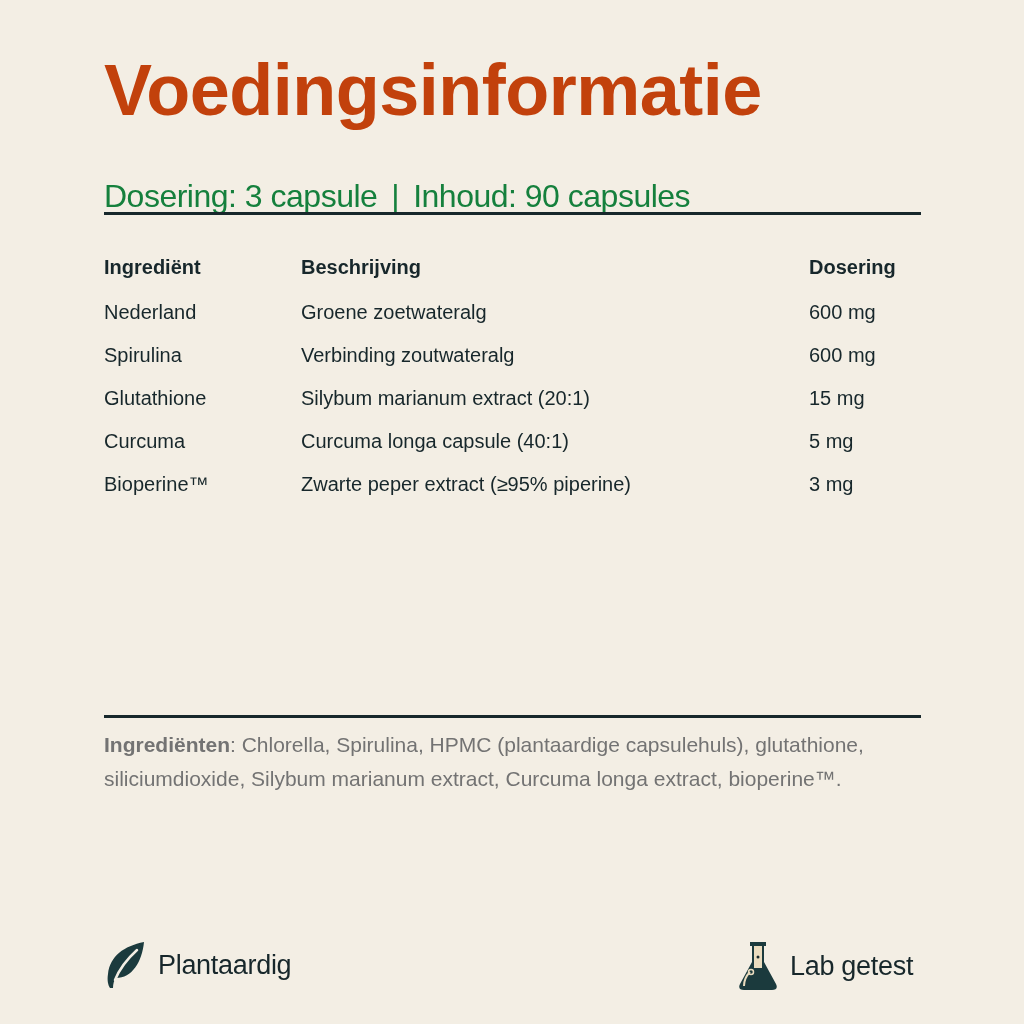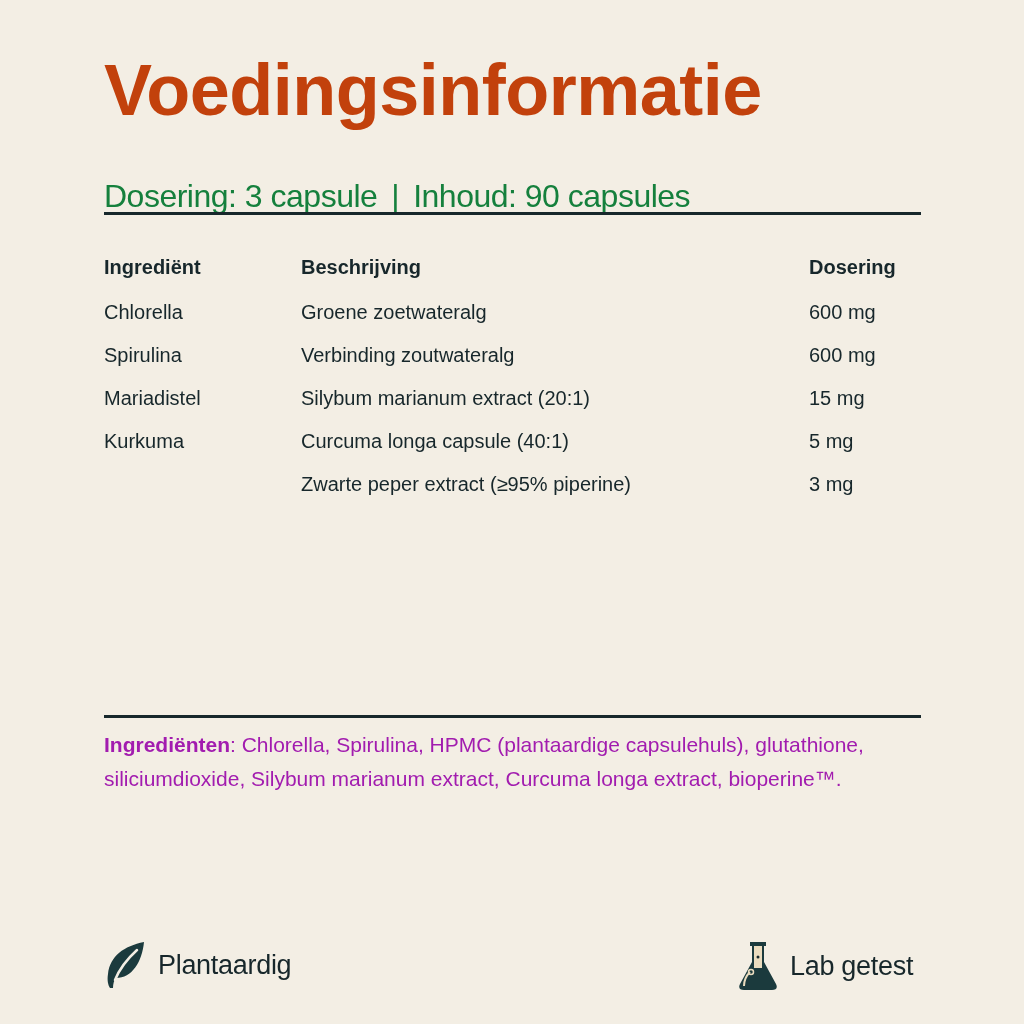--- a/index.html
+++ b/index.html
@@ -18,21 +18,21 @@
   }
   .subtitle .sep { margin:0 14px; }
   .rule { position:absolute; left:104px; width:817px; height:3px; background:#17272b; }
   .table { position:absolute; left:104px; top:250px; width:820px; }
   .row { position:relative; height:43px; font-size:20px; line-height:34px; }
   .row .c1 { position:absolute; left:0; }
   .row .c2 { position:absolute; left:197px; }
   .row .c3 { position:absolute; left:705px; }
   .row.head { font-weight:bold; height:45px; }
   .ingredients {
-    position:absolute; left:104px; top:728px; width:800px; font-size:21px; line-height:34px; color:#a21caf;
+    position:absolute; left:104px; top:728px; width:800px; font-size:21px; line-height:34px; color:#737373;
   }
   .ingredients b { font-weight:bold; }
   .badges { position:absolute; top:940px; left:0; width:1024px; height:60px; }
   .badge { position:absolute; display:flex; align-items:center; font-size:27px; letter-spacing:-0.3px; }
   .badge svg { margin-right:10px; }
 </style>
 </head>
 <body>
 
 <div class="title">Voedingsinformatie</div>
@@ -41,40 +41,41 @@
 </div>
 <div class="rule" style="top:212px"></div>
 
 <div class="table">
   <div class="row head">
     <span class="c1">Ingrediënt</span>
     <span class="c2">Beschrijving</span>
     <span class="c3">Dosering</span>
   </div>
   <div class="row">
-    <span class="c1">Chlorella</span>
+    <span class="c1">Nederland</span>
     <span class="c2">Groene zoetwateralg</span>
     <span class="c3">600 mg</span>
   </div>
   <div class="row">
     <span class="c1">Spirulina</span>
     <span class="c2">Verbinding zoutwateralg</span>
     <span class="c3">600 mg</span>
   </div>
   <div class="row">
-    <span class="c1">Mariadistel</span>
+    <span class="c1">Glutathione</span>
     <span class="c2">Silybum marianum extract (20:1)</span>
     <span class="c3">15 mg</span>
   </div>
   <div class="row">
-    <span class="c1">Kurkuma</span>
+    <span class="c1">Curcuma</span>
     <span class="c2">Curcuma longa capsule (40:1)</span>
     <span class="c3">5 mg</span>
   </div>
   <div class="row">
+    <span class="c1">Bioperine™</span>
     <span class="c2">Zwarte peper extract (≥95% piperine)</span>
     <span class="c3">3 mg</span>
   </div>
 </div>
 
 <div class="rule" style="top:715px"></div>
 
 <div class="ingredients">
   <b>Ingrediënten</b><span>: Chlorella, Spirulina, HPMC (plantaardige capsulehuls), glutathione, siliciumdioxide, Silybum marianum extract, Curcuma longa extract, bioperine™.</span>
 </div>

